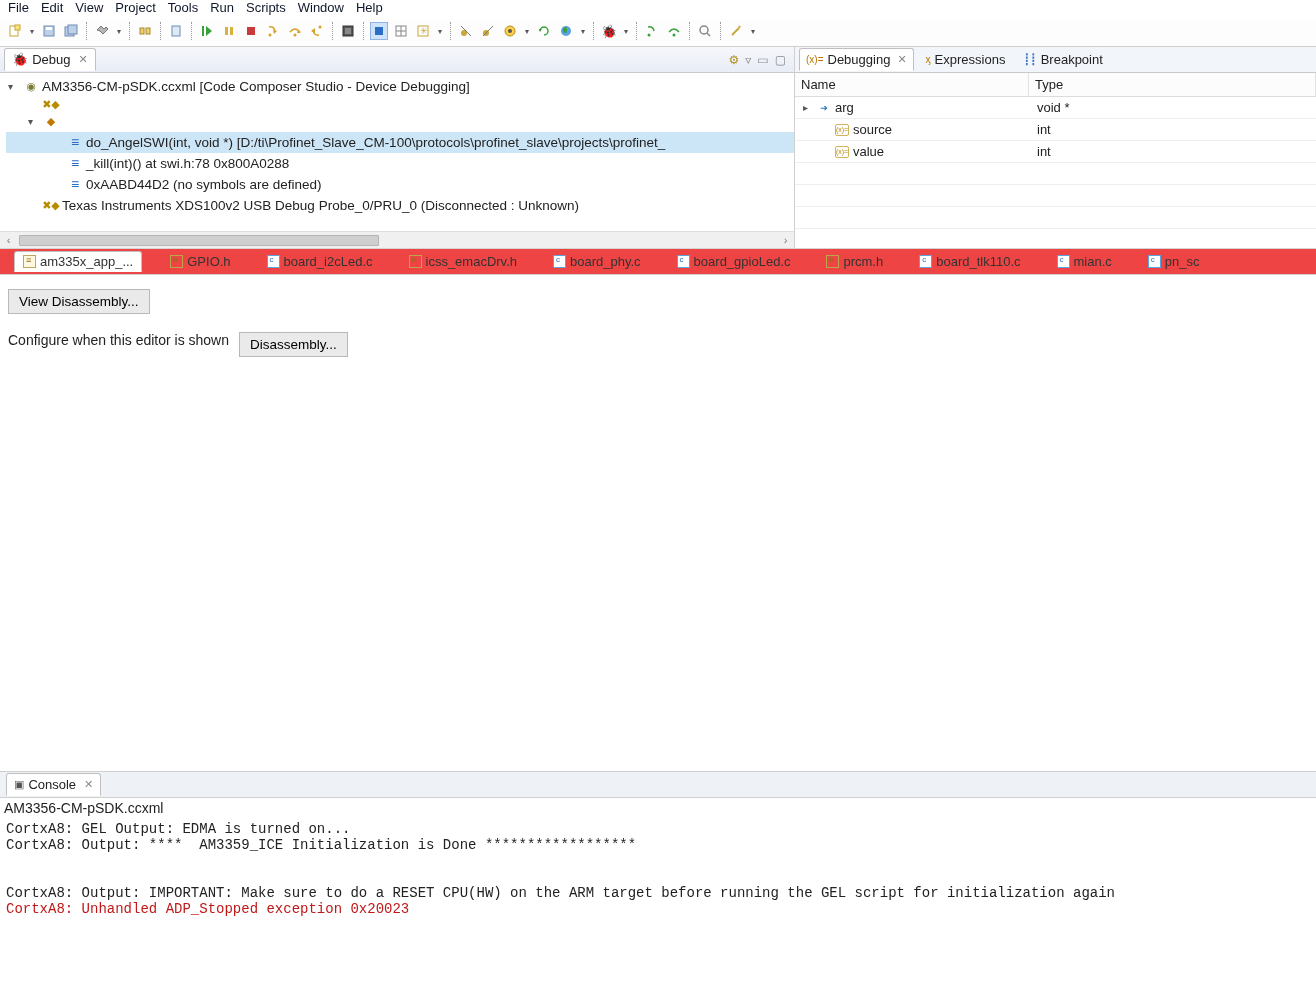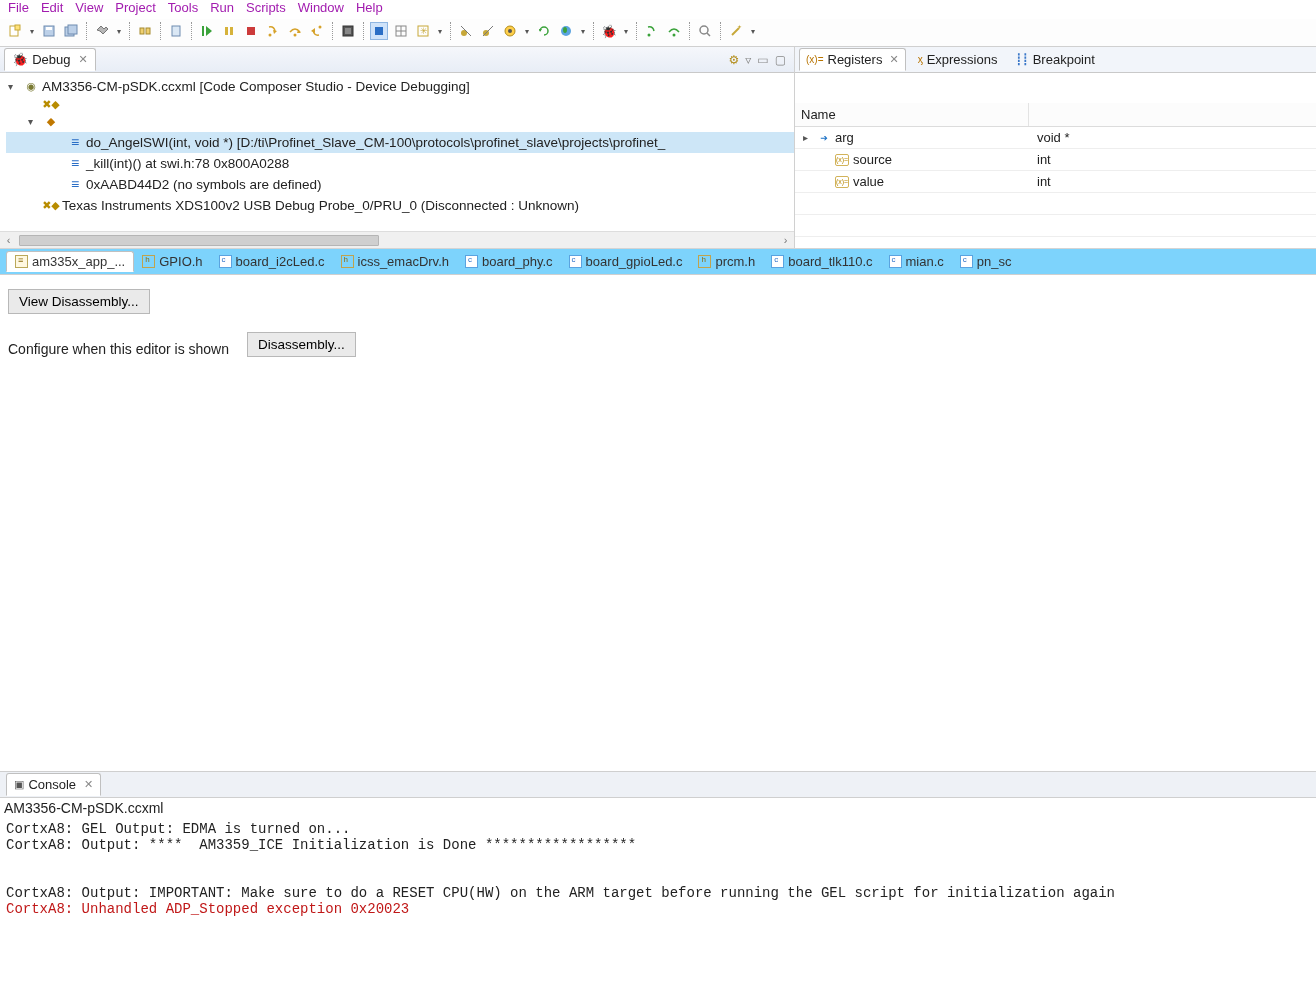--- a/index.html
+++ b/index.html
@@ -11,21 +11,21 @@
     width: 1316px;
     height: 987px;
     overflow: hidden;
     display: flex;
     flex-direction: column;
   }
   .menubar {
     display: flex;
     gap: 12px;
     padding: 0 8px 4px 8px;
-    color: #a21caf;
+    color: #0f172a;
   }
   .menubar span { cursor: default; }
   .toolbar {
     display: flex;
     align-items: center;
     gap: 4px;
     padding: 3px 6px 6px 6px;
     border-bottom: 1px solid #d0d0d0;
     background: #fdfdfd;
     flex-wrap: nowrap;
@@ -128,21 +128,20 @@
     font-size:13px;
   }
   .vars-tabs .vtab.active {
     background:#fff;
     border:1px solid #c0c0c0; border-bottom:1px solid #fff;
     border-radius:3px 3px 0 0;
   }
   .vars-table {
     flex:1;
     overflow:auto;
-    margin-top:30px;
   }
   .vt-head {
     display:flex;
     background:#fcfcfc;
     border-bottom:1px solid #dcdcdc;
   }
   .vt-head div {
     padding:4px 6px;
     font-size:13px;
     border-right:1px solid #e3e3e3;
@@ -166,24 +165,24 @@
   .editor-area {
     flex:1;
     display:flex;
     flex-direction:column;
     min-height:0;
   }
   .file-tabs {
     display:flex;
     align-items:center;
     border-bottom:1px solid #cfcfcf;
-    background:#7dd3fc;
+    background:#ef4444;
     height:26px;
-    padding-left:6px;
-    gap:0;
+    padding-left:14px;
+    gap:20px;
     overflow:hidden;
   }
   .ftab {
     display:flex; align-items:center; gap:4px;
     padding:2px 8px;
     font-size:13px;
     color:#333;
     white-space:nowrap;
   }
   .ftab .fico { width:13px; height:13px; display:inline-block; }
@@ -205,21 +204,21 @@
     overflow:auto;
   }
   .btn {
     display:inline-block;
     padding:4px 10px;
     background:#eaeaea;
     border:1px solid #b8b8b8;
     font-size:13.5px;
     margin-top:6px;
   }
-  .cfg-line { margin-top:18px; font-size:14px; display:flex; align-items:flex-end; gap:18px;}
+  .cfg-line { margin-top:18px; font-size:14px; display:flex; align-items:flex-start; gap:10px;}
 
   .console-area {
     border-top:1px solid #cfcfcf;
     display:flex;
     flex-direction:column;
     height:216px;
   }
   .console-tabbar {
     display:flex; align-items:center;
     background:#eef1f6;
@@ -489,35 +488,36 @@
       <div class="thumb"></div>
       <div style="flex:1"></div>
       <span class="arrow">›</span>
     </div>
   </div>
 
   <div class="vars-pane">
     <div class="vars-tabs">
       <div class="vtab active">
         <span class="xicon">(x)=</span>
-        <span>Registers</span>
+        <span>Debugging</span>
         <span class="close" style="color:#888;font-size:11px;margin-left:3px;">✕</span>
       </div>
       <div class="vtab">
         <span class="xicon" style="color:#b87400;">ᶍ</span>
         <span>Expressions</span>
       </div>
       <div class="vtab">
         <span class="reg-icon">┋┋</span>
         <span>Breakpoint</span>
       </div>
     </div>
     <div class="vars-table">
       <div class="vt-head">
         <div class="vt-col-name">Name</div>
+        <div class="vt-col-type">Type</div>
       </div>
       <div id="vars-rows">
           <div class="vt-row">
             <div class="cell-name">
               <span style="width: 10px; font-size: 10px; color: rgb(85, 85, 85);">▸</span>
               <span class="vxicon arrow">➔</span>
               <span>arg</span>
             </div>
             <div class="cell-type">void *</div>
           </div>

